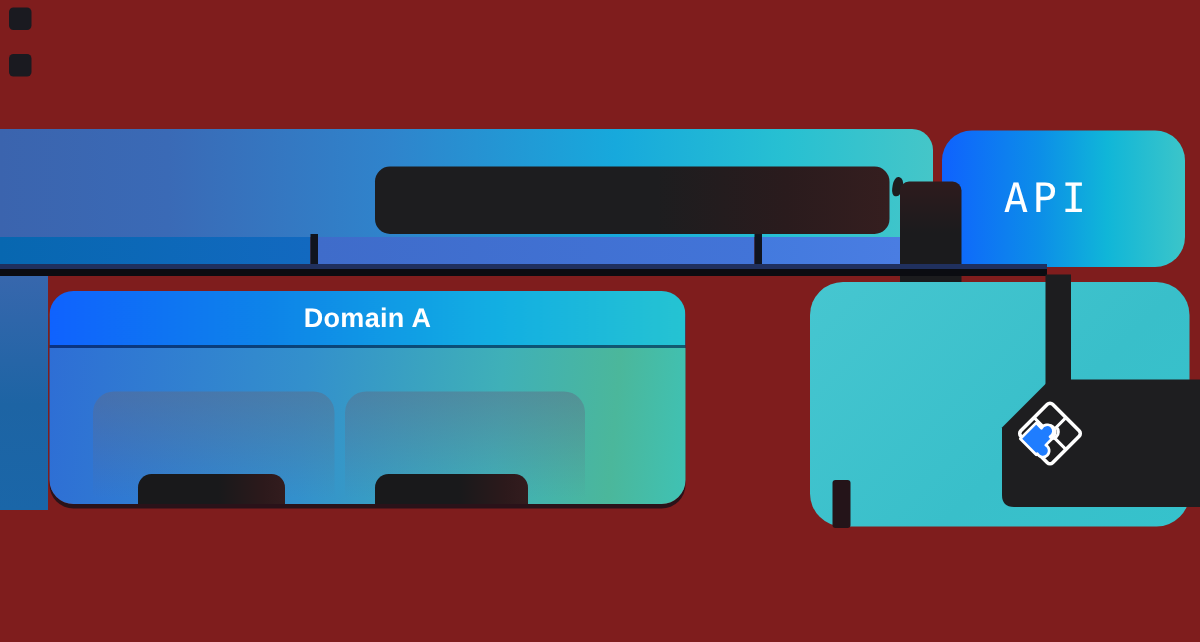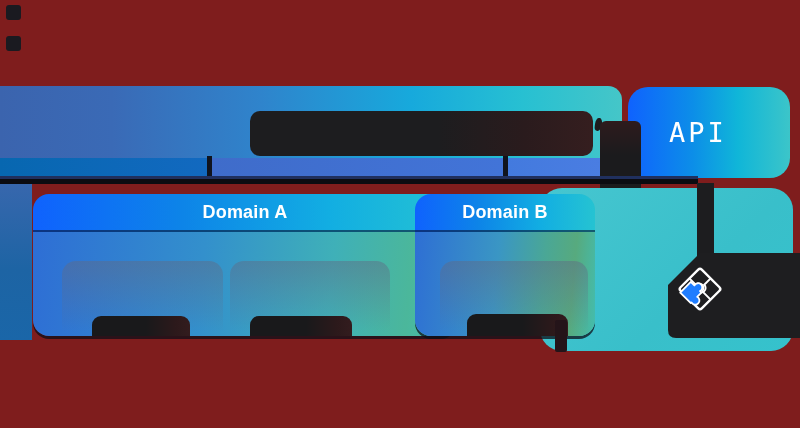--- a/index.html
+++ b/index.html
@@ -156,29 +156,20 @@
       <span>Domain A</span>
     </div>
     <div class="domain-body">
       <div class="domain-card" id="card-a1"></div>
       <div class="domain-card" id="card-a2"></div>
       <div class="redacted-label" id="red-a1"></div>
       <div class="redacted-label" id="red-a2"></div>
     </div>
   </div>
 
-  <div class="abs domain-box" id="domain-b">
-    <div class="domain-header">
-      <span>Domain B</span>
-    </div>
-    <div class="domain-body">
-      <div class="domain-card" id="card-b1"></div>
-      <div class="redacted-label" id="red-b1"></div>
-    </div>
-  </div>
 
   <div class="abs" id="dark-fragment"></div>
 
   <svg class="abs" id="overlay-svg" viewBox="0 0 800 428">
 
     <rect x="697" y="183" width="17" height="77" fill="#1d1d1f"></rect>
     <path d="M668 285 L700 253 L800 253 L800 338 L676 338 Q668 338 668 330 Z" fill="#1e1e20"></path>
 
     <g transform="translate(700,289) rotate(45)">
       <rect x="-15" y="-15" width="30" height="30" rx="2.5" fill="#1e1e20" stroke="#ffffff" stroke-width="2.4"></rect>

